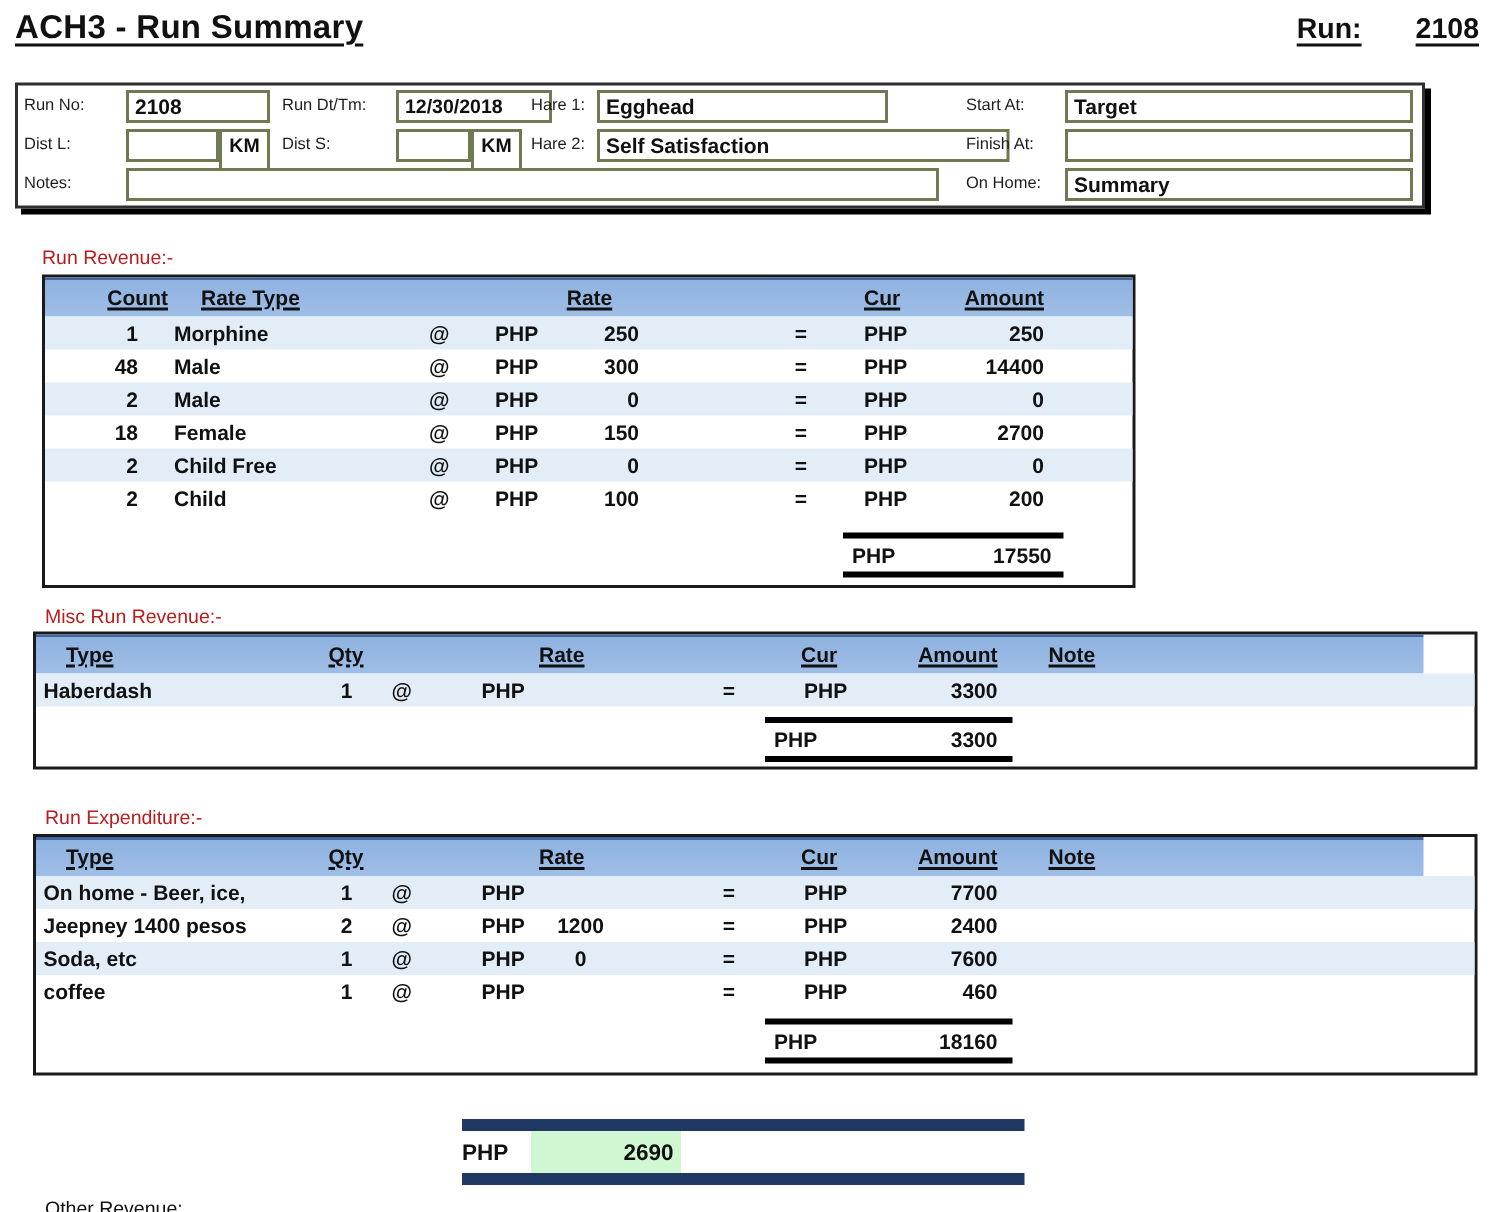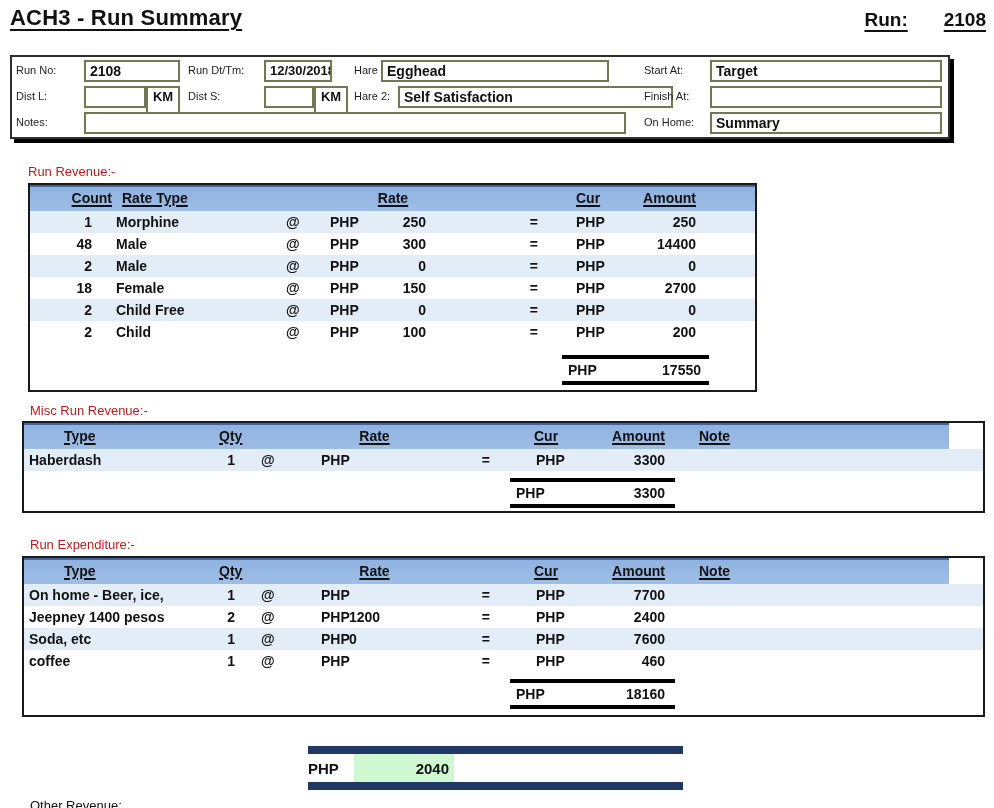--- a/index.html
+++ b/index.html
@@ -65,36 +65,36 @@
   
   .rev-count  {grid-column:1; text-align:right; padding-right:22px;}
   .rev-type   {grid-column:2; padding-left:2px;}
   .rev-at     {grid-column:3;}
   .rev-rcur   {grid-column:4;}
   .rev-rate   {grid-column:5; text-align:right;}
   .rev-eq     {grid-column:6; text-align:right; padding-right:8px;}
   .rev-cur    {grid-column:7; padding-left:30px;}
   .rev-amt    {grid-column:8; text-align:right; padding-right:2px;}
   .h-count    {grid-column:1; text-align:right; padding-right:2px;}
-  .h-rtype    {grid-column:2; padding-left:8px;}
+  .h-rtype    {grid-column:2; padding-left:8px;margin-left:12px;}
   .h-rate-rev {grid-column:4/6; text-align:center; padding-left:30px;}
   .h-cur-rev  {grid-column:7; padding-left:30px;}
   .h-amt-rev  {grid-column:8; text-align:right; padding-right:2px;}
 
   
   .w-type {grid-column:1; padding-left:5px;}
   .w-qty  {grid-column:2; text-align:right; padding-right:4px;}
   .w-at   {grid-column:3; padding-left:22px;}
   .w-rcur {grid-column:4; padding-left:37px;}
-  .w-rate {grid-column:5; text-align:left; padding-right:4px;}
+  .w-rate {grid-column:5; text-align:center; padding-right:4px;}
   .w-eq   {grid-column:6; text-align:right; padding-right:4px;}
   .w-cur  {grid-column:7; padding-left:42px;}
   .w-amt  {grid-column:8; text-align:right; padding-right:4px;}
   .w-note {grid-column:9; padding-left:30px;}
-  .h-type {grid-column:1; padding-left:40px;}
+  .h-type {grid-column:1; padding-left:20px;}
   .h-qty  {grid-column:2;}
   .h-rate {grid-column:4/6; text-align:center; padding-left:36px;}
   .h-cur  {grid-column:7; padding-left:40px;}
   .h-amt  {grid-column:8; text-align:right; padding-right:4px;}
   .h-note {grid-column:9; padding-left:30px;}
 
   
   .total-line {
     border-top:4px solid #000; border-bottom:4px solid #000;
     display:flex; justify-content:space-between; align-items:center;
@@ -123,23 +123,23 @@
 <div class="abs run-ref">
   <span>Run:</span>
   <span>2108</span>
 </div>
 
 <div class="abs hdr-box">
 
   <span class="hlabel" style="left:4px;top:7px">Run No:</span>
   <div class="hfield" style="left:72px;top:3px;width:96px">2108</div>
   <span class="hlabel" style="left:176px;top:7px">Run Dt/Tm:</span>
-  <div class="hfield" style="left:252px;top:3px;width:68px;font-size:13px">12/30/2018</div>
+  <div class="hfield" style="left:252px;top:3px;width:104px;font-size:13px">12/30/2018</div>
   <span class="hlabel" style="left:342px;top:7px">Hare 1:</span>
-  <div class="hfield" style="left:369px;top:3px;width:228px">Egghead</div>
+  <div class="hfield" style="left:386px;top:3px;width:194px">Egghead</div>
   <span class="hlabel" style="left:632px;top:7px">Start At:</span>
   <div class="hfield" style="left:698px;top:3px;width:232px">Target</div>
 
   <span class="hlabel" style="left:4px;top:33px">Dist L:</span>
   <div class="hfield" style="left:72px;top:29px;width:62px"></div>
   <div class="hunit" style="left:134px;top:29px;width:34px">KM</div>
   <span class="hlabel" style="left:176px;top:33px">Dist S:</span>
   <div class="hfield" style="left:252px;top:29px;width:50px"></div>
   <div class="hunit" style="left:302px;top:29px;width:34px">KM</div>
   <span class="hlabel" style="left:342px;top:33px">Hare 2:</span>
@@ -312,18 +312,18 @@
   <div class="total-line total-wide">
     <span>PHP</span>
     <span>18160</span>
   </div>
 </div>
 
 <div class="abs surplus">
   <div class="bar"></div>
   <div class="surplus-mid">
     <span class="surplus-cur">PHP</span>
-    <span class="surplus-val">2040</span>
+    <span class="surplus-val">2690</span>
   </div>
   <div class="bar"></div>
 </div>
 
 <div class="abs other-label">Other Revenue:</div>
 
 </body></html>

